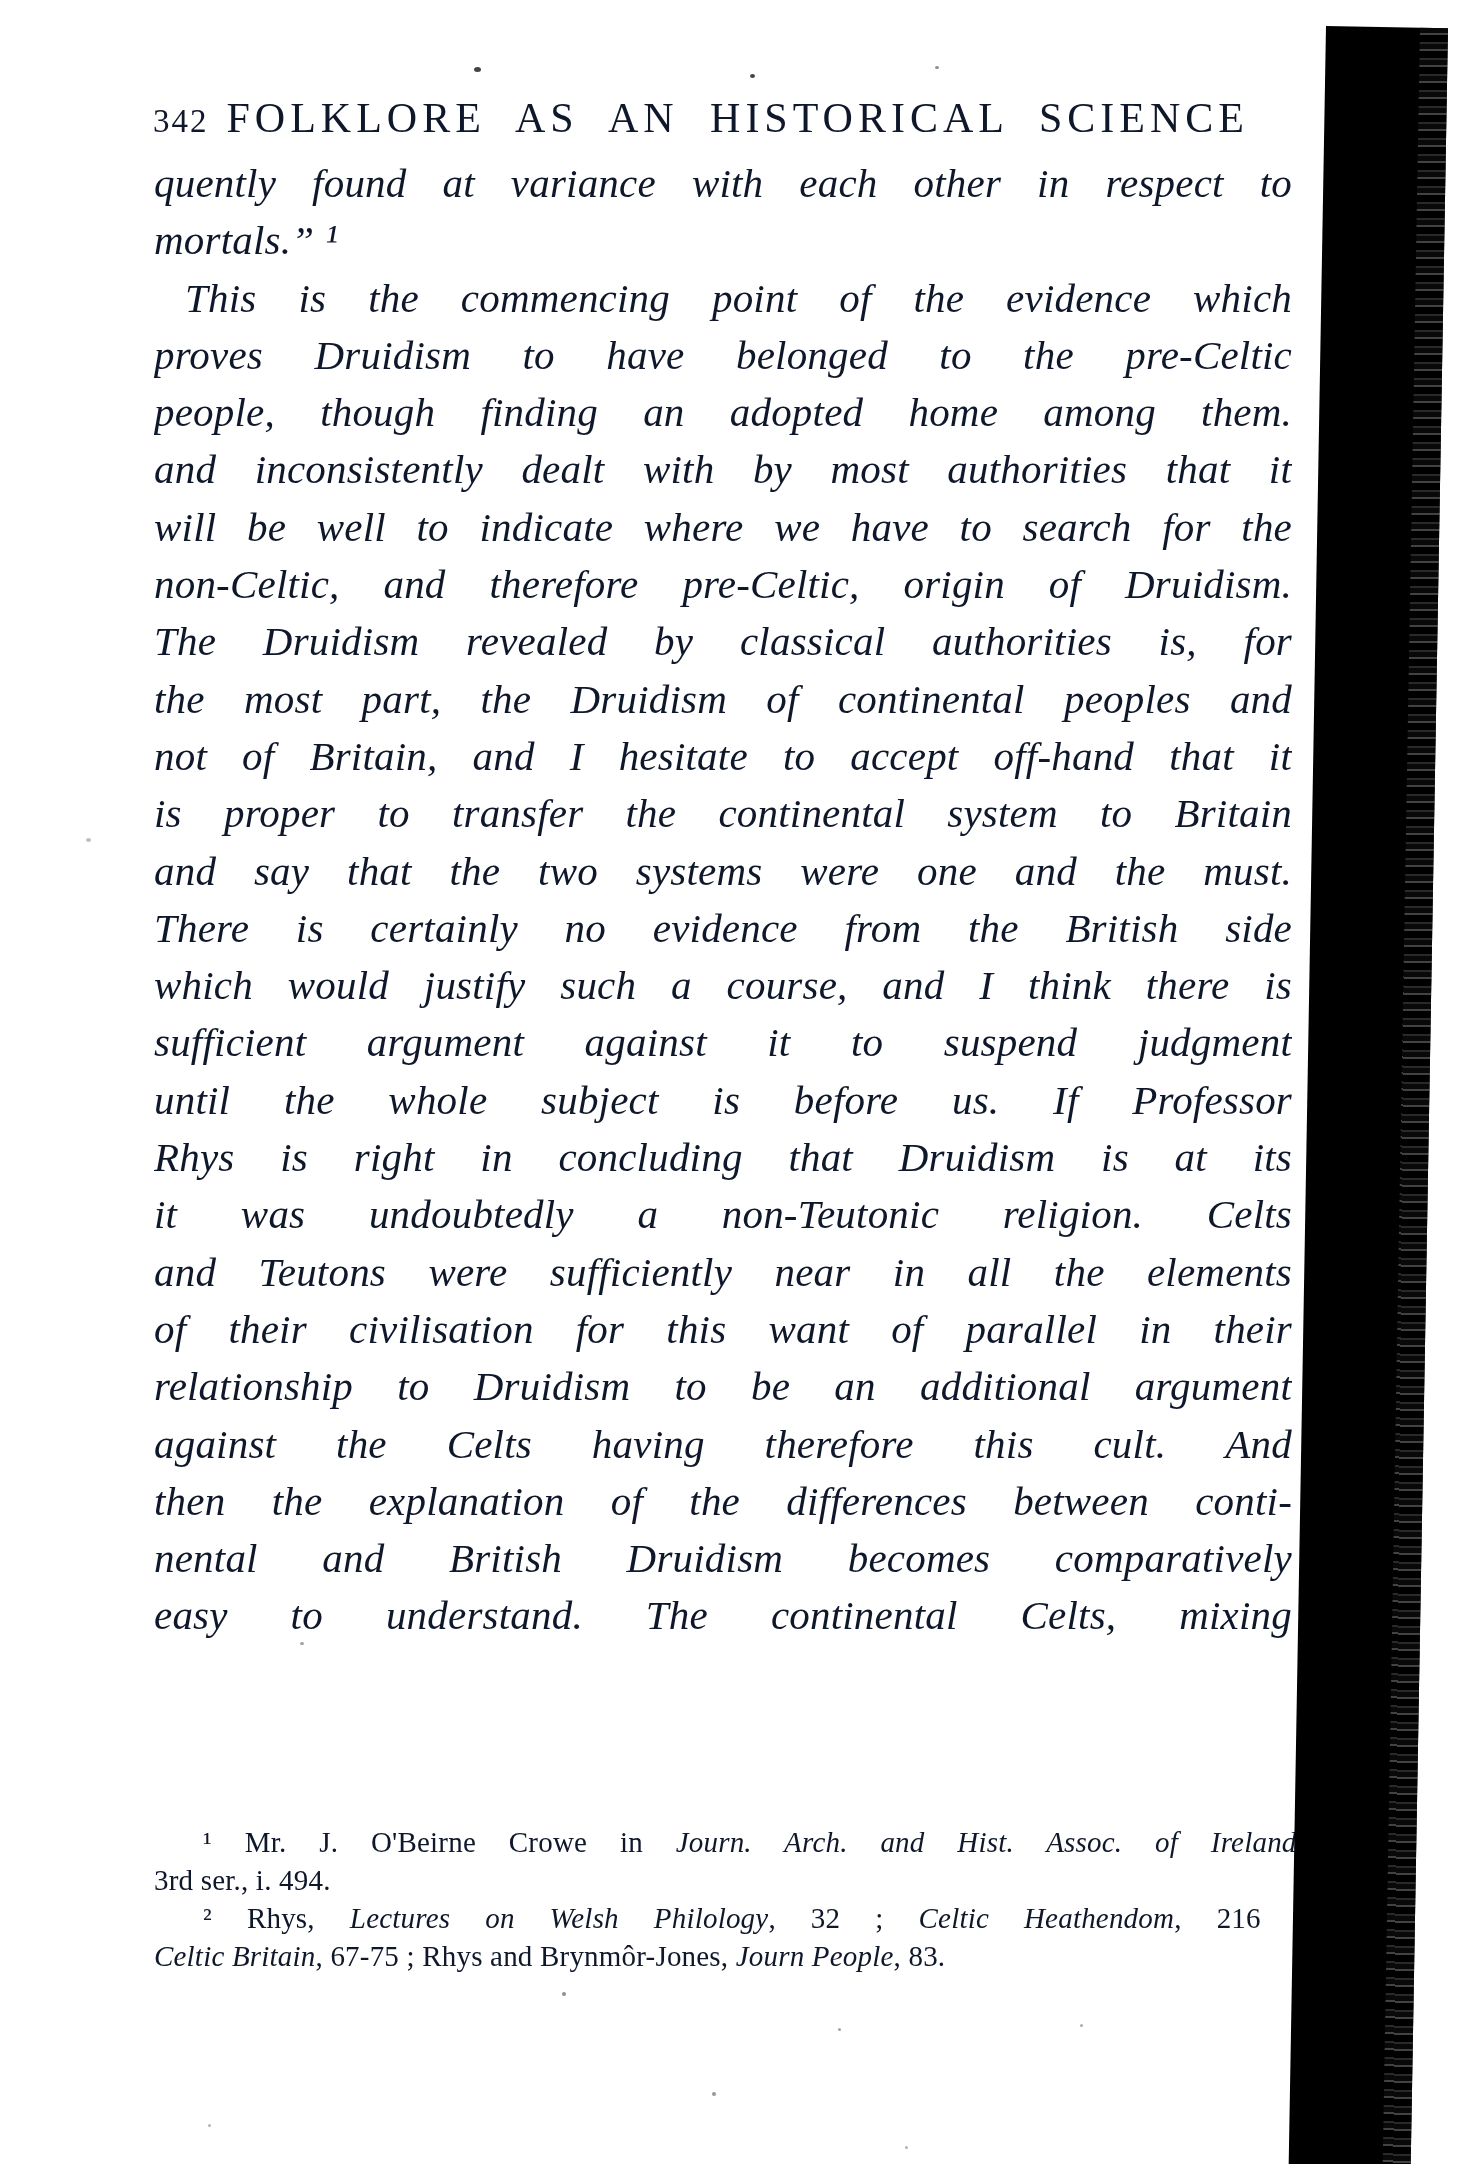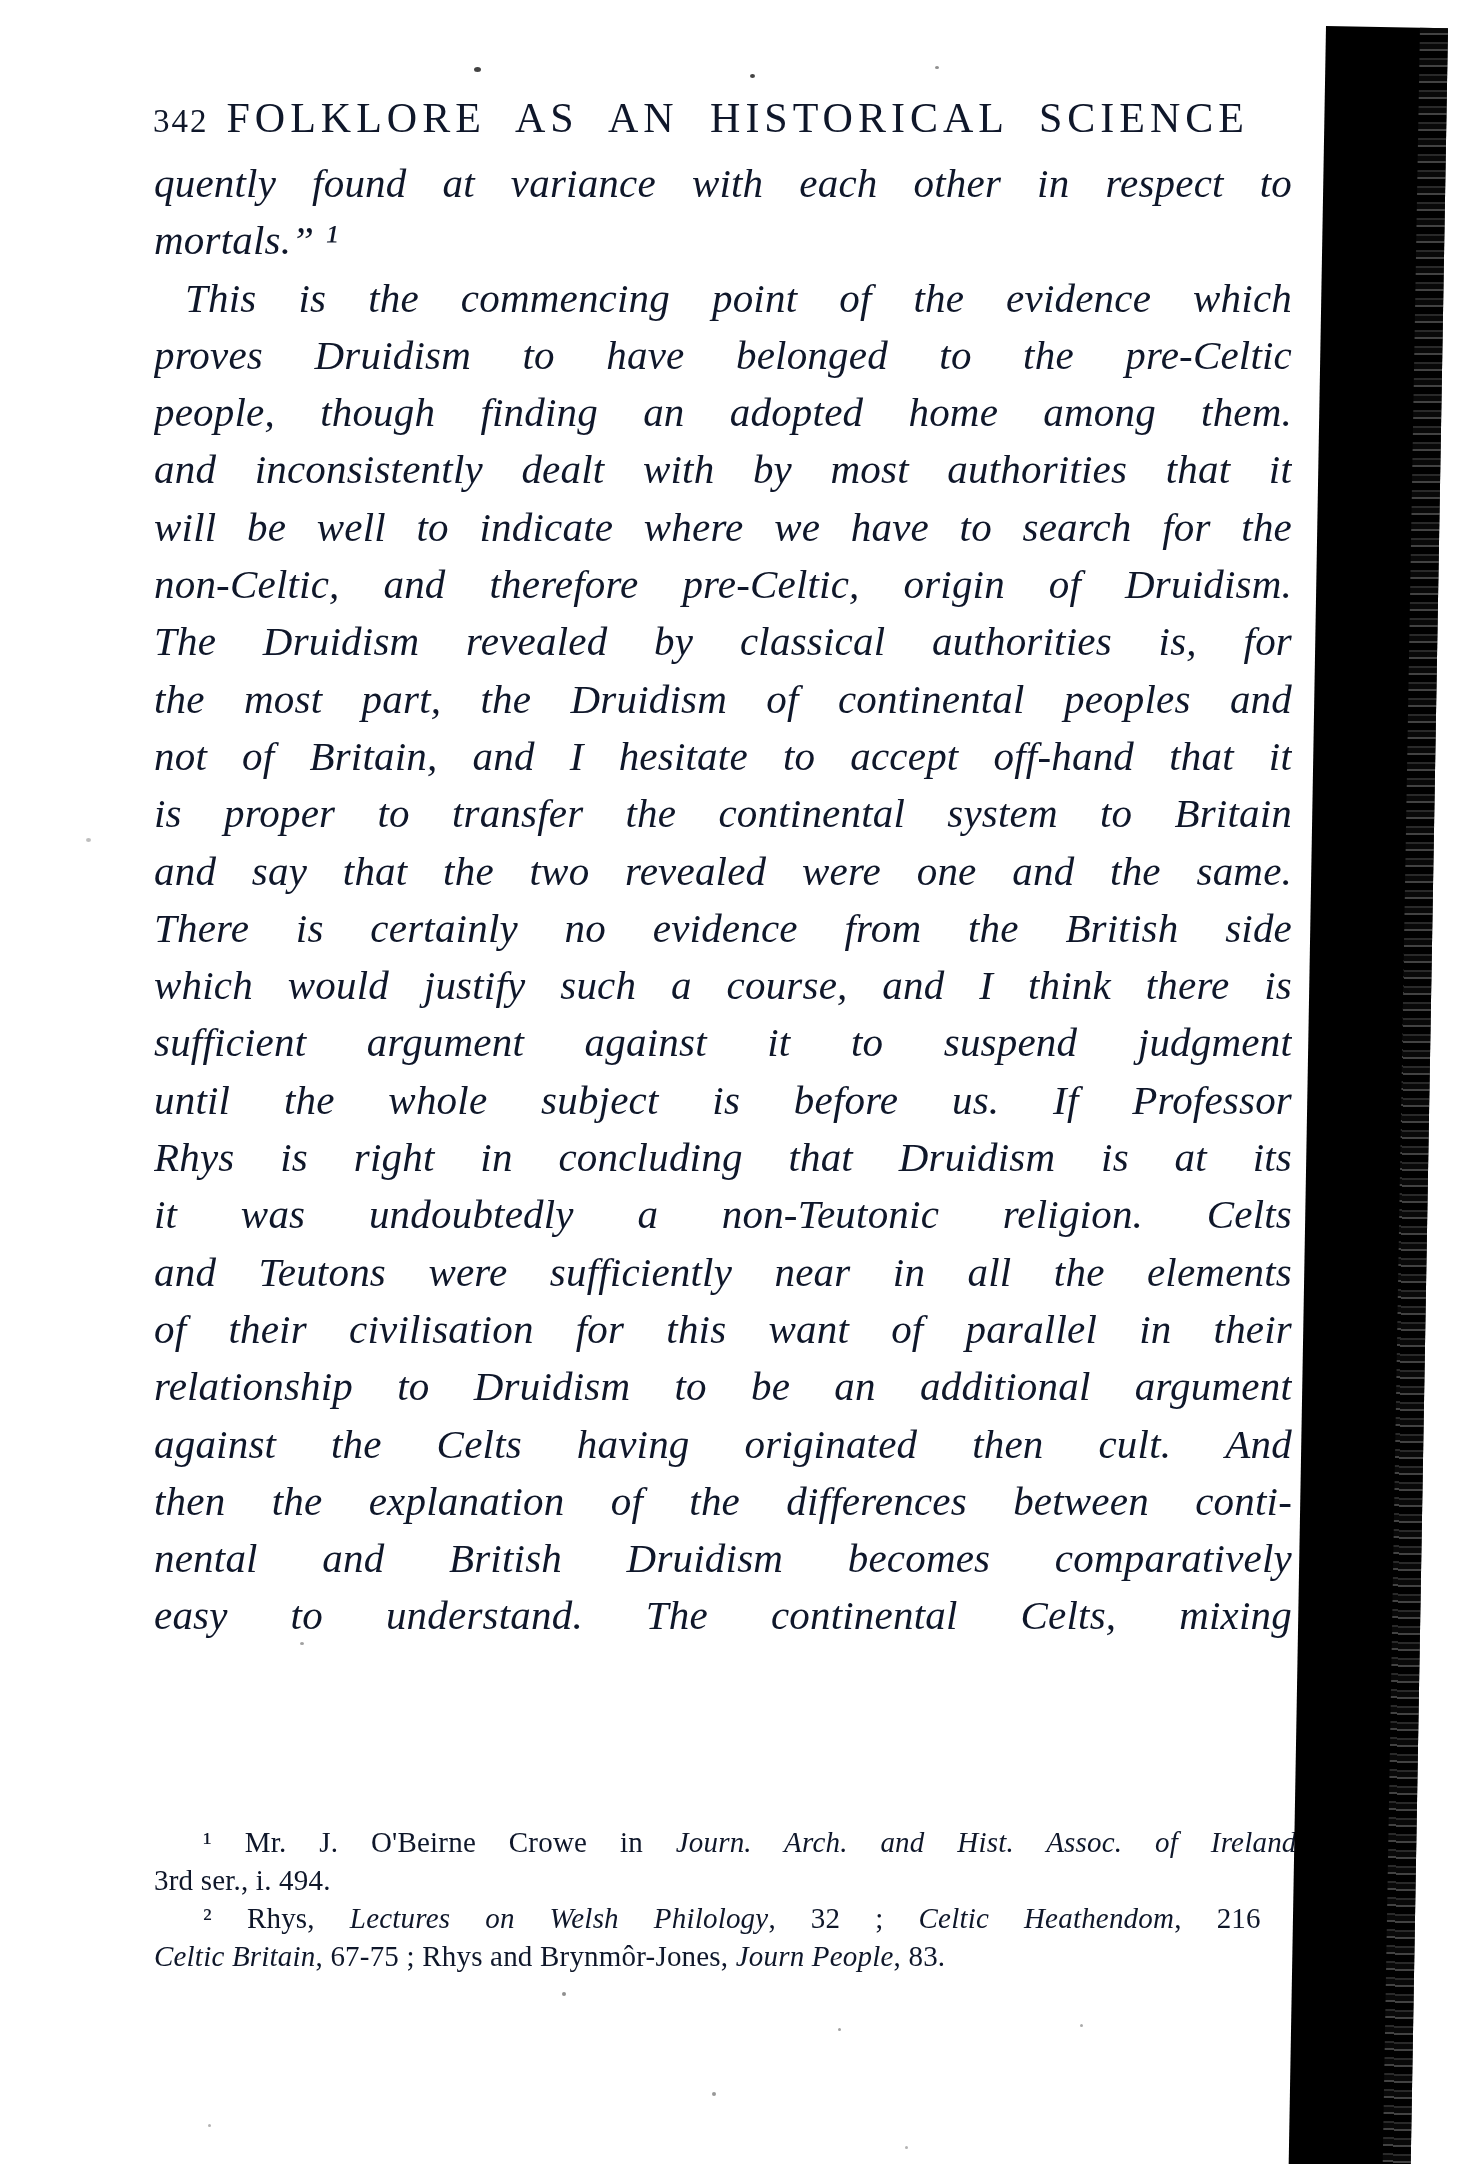--- a/index.html
+++ b/index.html
@@ -81,31 +81,31 @@
     <div class="ln indent">This is the commencing point of the evidence which</div>
     <div class="ln">proves Druidism to have belonged to the pre-Celtic</div>
     <div class="ln">people, though finding an adopted home among them.</div>
     <div class="ln">and inconsistently dealt with by most authorities that it</div>
     <div class="ln">will be well to indicate where we have to search for the</div>
     <div class="ln">non-Celtic, and therefore pre-Celtic, origin of Druidism.</div>
     <div class="ln">The Druidism revealed by classical authorities is, for</div>
     <div class="ln">the most part, the Druidism of continental peoples and</div>
     <div class="ln">not of Britain, and I hesitate to accept off-hand that it</div>
     <div class="ln">is proper to transfer the continental system to Britain</div>
-    <div class="ln">and say that the two revealed were one and the same.</div>
+    <div class="ln">and say that the two systems were one and the must.</div>
     <div class="ln">There is certainly no evidence from the British side</div>
     <div class="ln">which would justify such a course, and I think there is</div>
     <div class="ln">sufficient argument against it to suspend judgment</div>
     <div class="ln">until the whole subject is before us.  If Professor</div>
     <div class="ln">Rhys is right in concluding that Druidism is at its</div>
     <div class="ln">it was undoubtedly a non-Teutonic religion.  Celts</div>
     <div class="ln">and Teutons were sufficiently near in all the elements</div>
     <div class="ln">of their civilisation for this want of parallel in their</div>
     <div class="ln">relationship to Druidism to be an additional argument</div>
-    <div class="ln">against the Celts having originated then cult.  And</div>
+    <div class="ln">against the Celts having therefore this cult.  And</div>
     <div class="ln">then the explanation of the differences between conti-</div>
     <div class="ln">nental and British Druidism becomes comparatively</div>
     <div class="ln">easy to understand.  The continental Celts, mixing</div>
   </div>
 
   <div class="footnotes">
     <div class="fn-ln fn-indent just"><span>¹ Mr. J. O'Beirne Crowe in </span><span class="it">Journ. Arch. and Hist. Assoc. of Ireland,</span></div>
     <div class="fn-ln"><span>3rd ser., i. 494.</span></div>
     <div class="fn-ln fn-indent just"><span>² Rhys, </span><span class="it">Lectures on Welsh Philology</span><span>, 32 ; </span><span class="it">Celtic Heathendom</span><span>, 216 ;</span></div>
     <div class="fn-ln"><span class="it">Celtic Britain</span><span>, 67-75 ; Rhys and Brynmôr-Jones, </span><span class="it">Journ People</span><span>, 83.</span></div>

